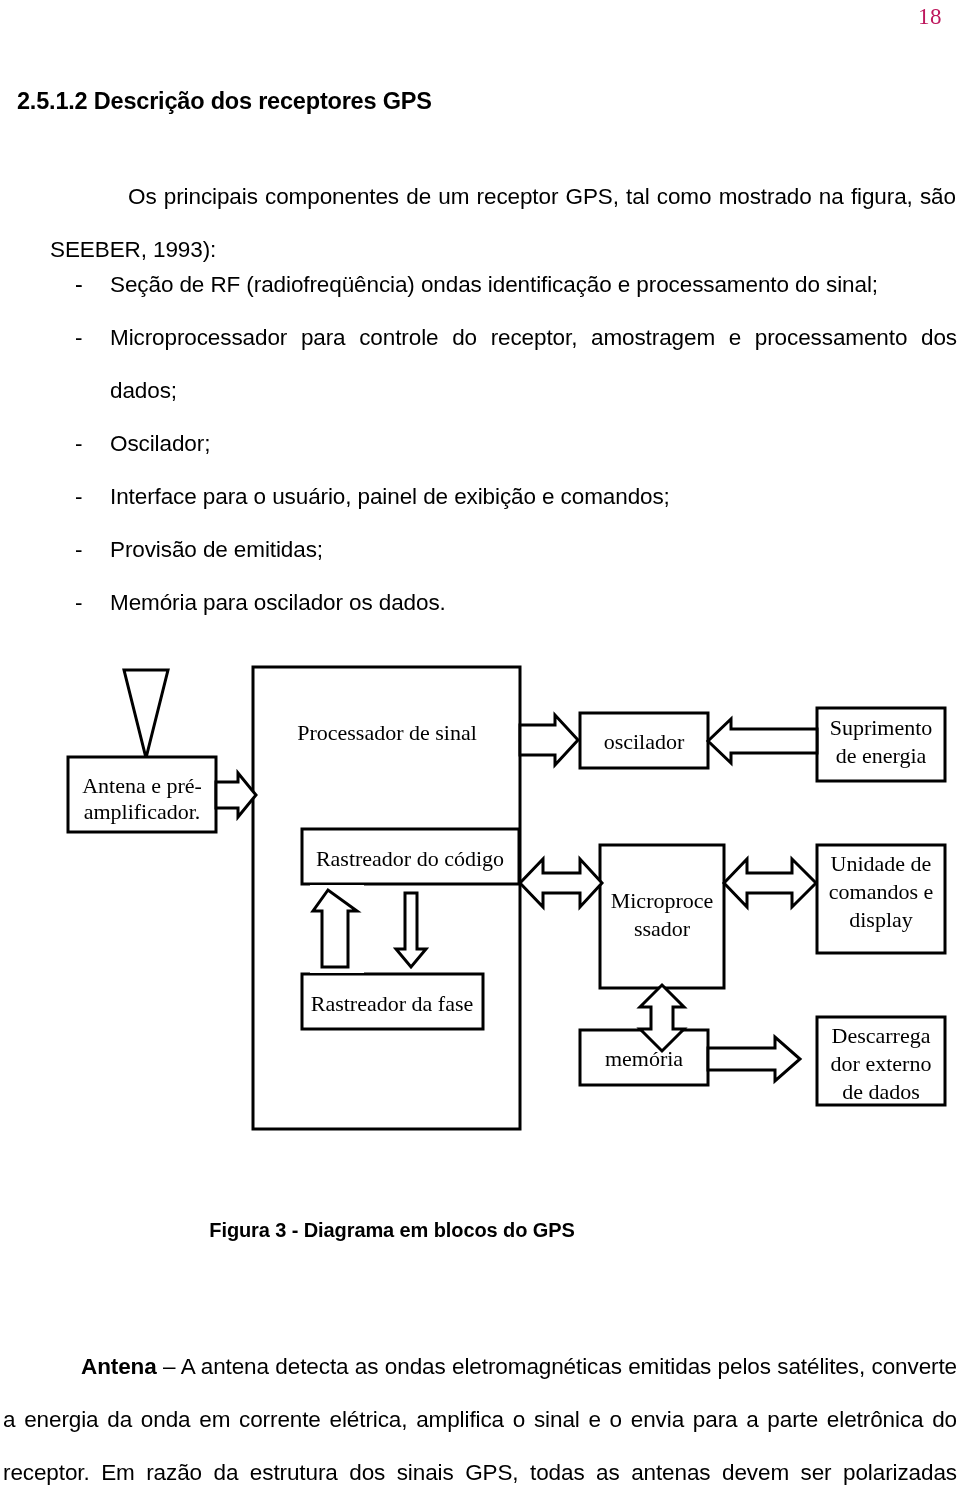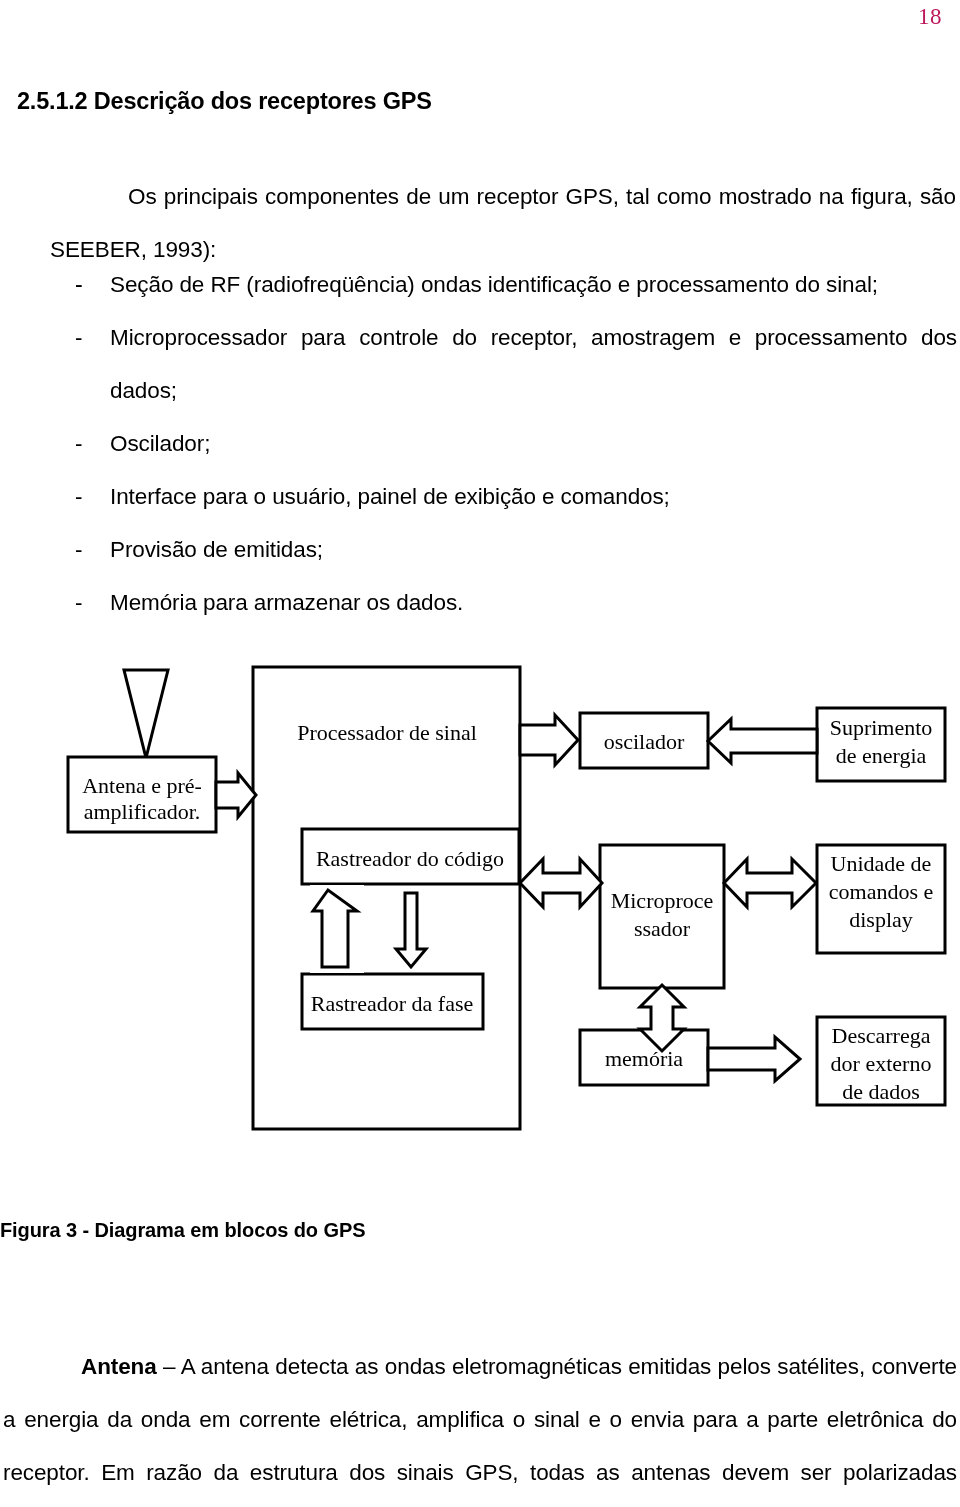--- a/index.html
+++ b/index.html
@@ -85,21 +85,21 @@
     width: 960px;
     height: 560px;
   }
   .figure svg { display: block; }
 
   .fig-caption {
     position: absolute;
     left: 0;
     top: 1219px;
     width: 784px;
-    text-align: left;
+    text-align: center;
     font-size: 20px;
     font-weight: bold;
     letter-spacing: -0.1px;
   }
 
   
   .closing {
     left: 3px;
     top: 1340px;
     width: 954px;
@@ -136,21 +136,21 @@
   <div class="bullet nowrapline">
     <span class="dash">-</span>
     <span>Interface para o usuário, painel de exibição e comandos;</span>
   </div>
   <div class="bullet nowrapline">
     <span class="dash">-</span>
     <span>Provisão de emitidas;</span>
   </div>
   <div class="bullet nowrapline">
     <span class="dash">-</span>
-    <span>Memória para armazenar os dados.</span>
+    <span>Memória para oscilador os dados.</span>
   </div>
 </div>
 
 <div class="figure">
 <svg width="960" height="560" viewBox="0 0 960 560" xmlns="http://www.w3.org/2000/svg">
   <g fill="none" stroke="#000" stroke-width="3">
 
     <polygon points="124,25 168,25 146,113" fill="#fff" stroke="#000" stroke-width="3"></polygon>
 
     <rect x="68" y="112" width="148" height="75" fill="#fff" stroke="#000" stroke-width="3"></rect>

